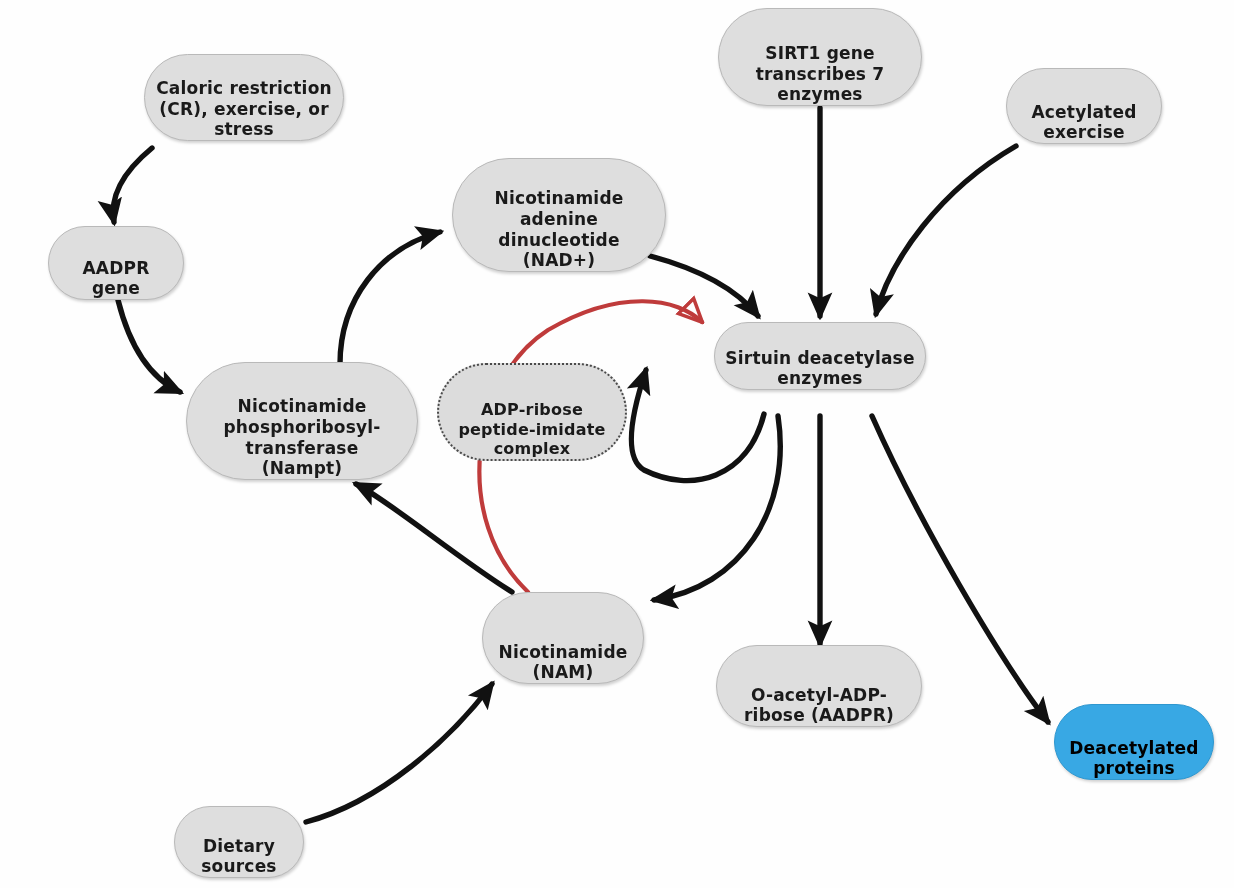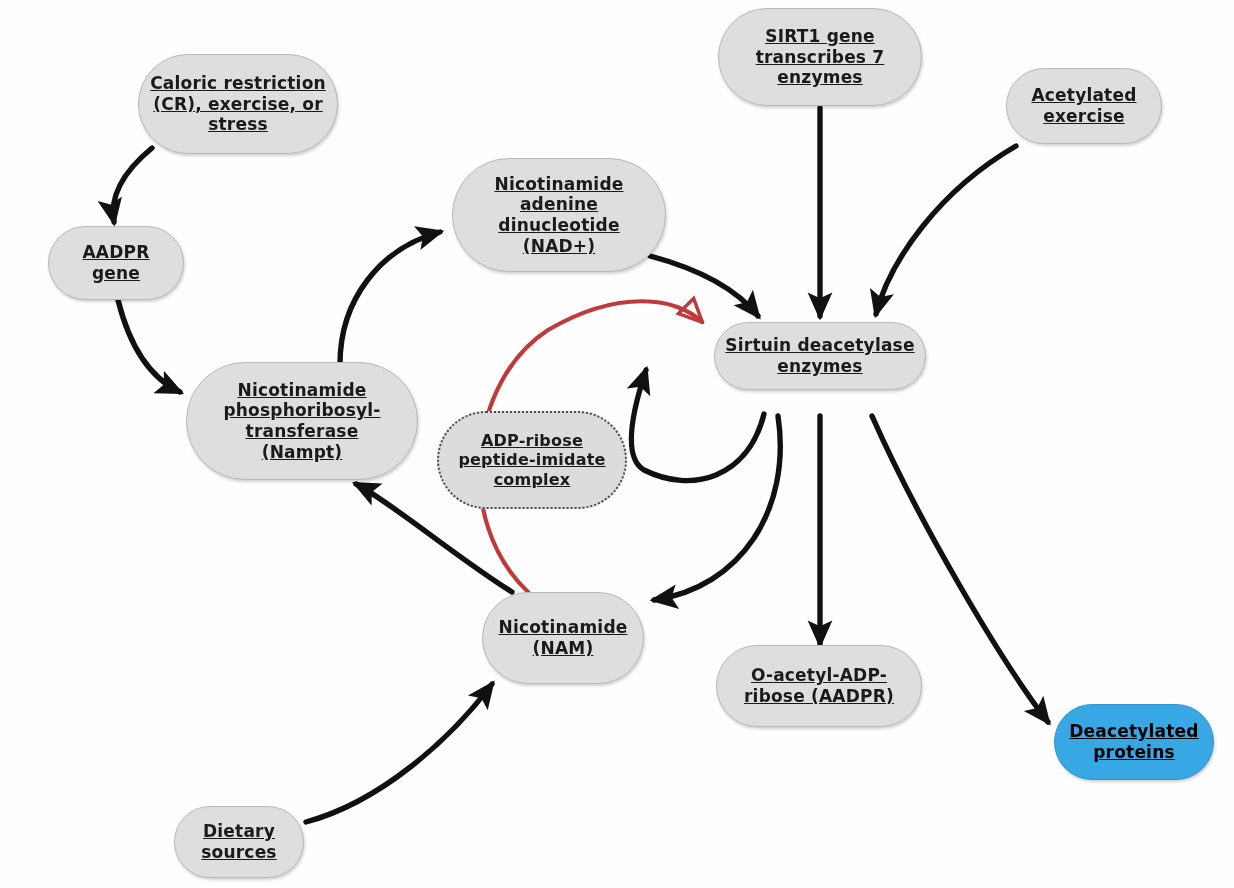--- a/index.html
+++ b/index.html
@@ -22,43 +22,41 @@
     position: absolute;
     left: 0;
     top: 0;
     width: 1234px;
     height: 888px;
   }
   .node {
     position: absolute;
     box-sizing: border-box;
     display: flex;
-    align-items: center;
+    align-items: flex-end;
     justify-content: center;
     text-align: center;
     background: #dedede;
     border: 1.2px solid #b9b9b9;
     color: #1a1a1a;
     font-weight: bold;
     letter-spacing: 0.2px;
     line-height: 1.22;
     box-shadow: 1px 2px 3px rgba(0,0,0,0.18);
     z-index: 5;
-    text-decoration: underline;
   }
   .node span {
     display: block;
     padding: 0 6px;
     white-space: pre-line;
   }
   .node.dotted {
     border: 2.6px dotted #4a4a4a;
     box-shadow: none;
     background: #dcdcdc;
-    margin-top: 48px;
   }
   .node.highlight {
     background: #38a8e4;
     border: 1.2px solid #2f97cf;
     color: #000000;
   }
 </style>
 </head>
 <body>
 
@@ -84,21 +82,21 @@
         <path d="M 778,416 C 792,510 740,588 654,600" fill="none" stroke="#111111" stroke-width="5.4" stroke-linecap="round" marker-end="url(#arrow-solid)"></path>
         <path d="M 820,416 L 820,644" fill="none" stroke="#111111" stroke-width="5.4" stroke-linecap="round" marker-end="url(#arrow-solid)"></path>
         <path d="M 872,416 C 918,520 1000,660 1048,722" fill="none" stroke="#111111" stroke-width="5.4" stroke-linecap="round" marker-end="url(#arrow-solid)"></path>
         <path d="M 512,592 C 460,560 388,500 356,484" fill="none" stroke="#111111" stroke-width="5.4" stroke-linecap="round" marker-end="url(#arrow-solid)"></path>
         <path d="M 306,822 C 380,802 450,740 492,684" fill="none" stroke="#111111" stroke-width="5.4" stroke-linecap="round" marker-end="url(#arrow-solid)"></path>
         <path d="M 528,592 C 452,520 470,380 548,330 C 620,288 678,298 702,322" fill="none" stroke="#bf3b3b" stroke-width="4.2" stroke-linecap="round" marker-end="url(#arrow-open)"></path>
       </g>
   </svg>
 
   <div id="node-layer">
-      <div class="node" style="left: 138px; top: 54px; width: 200px; height: 100px; border-radius: 50px; font-size: 17px;">
+      <div class="node" style="left: 144px; top: 54px; width: 200px; height: 87px; border-radius: 50px; font-size: 17px;">
         <span>Caloric restriction
 (CR), exercise, or
 stress</span>
       </div>
       <div class="node" style="left: 48px; top: 226px; width: 136px; height: 74px; border-radius: 37px; font-size: 17px;">
         <span>AADPR
 gene</span>
       </div>
       <div class="node" style="left: 186px; top: 362px; width: 232px; height: 118px; border-radius: 59px; font-size: 17px;">
         <span>Nicotinamide

